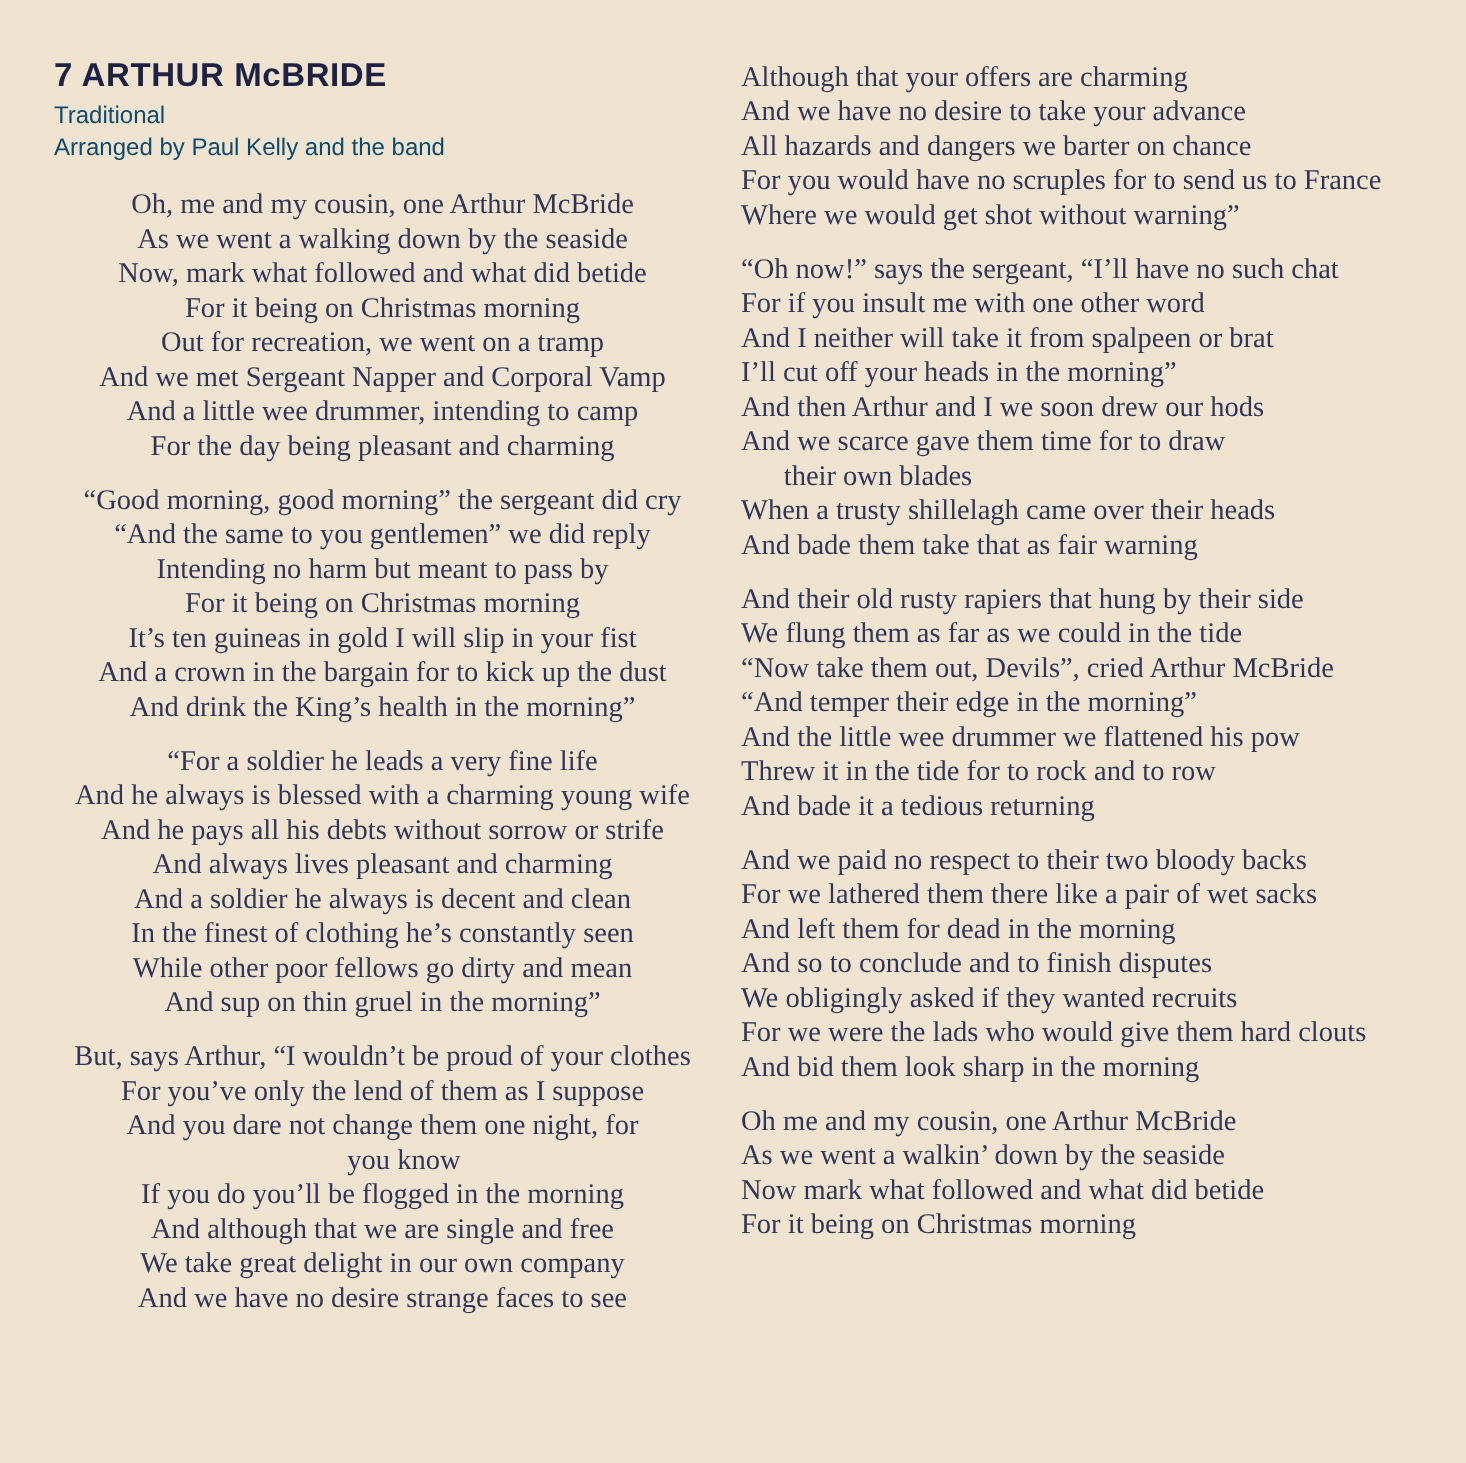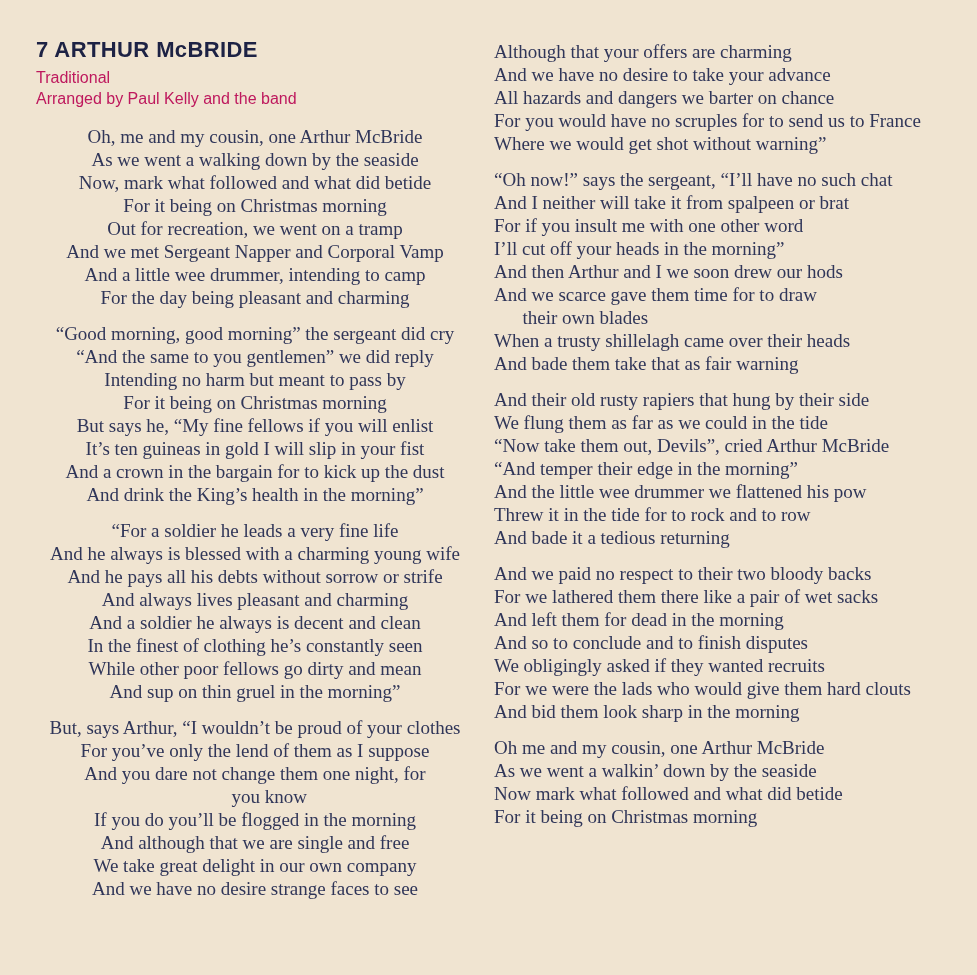--- a/index.html
+++ b/index.html
@@ -37,21 +37,21 @@
     font-size: 22px;
     line-height: 24px;
     letter-spacing: 0.4px;
     color: #1d2244;
   }
   .credit {
     margin: 0;
     font-family: "Liberation Sans", sans-serif;
     font-size: 16px;
     line-height: 21px;
-    color: #be185d;
+    color: #0c4a6e;
   }
   .credits {
     margin-top: 5px;
   }
   .stanzas-left {
     margin-top: 16px;
     text-align: center;
   }
   .stanza {
     margin: 0 0 13px 0;
@@ -84,21 +84,20 @@
           <div class="line">Out for recreation, we went on a tramp</div>
           <div class="line">And we met Sergeant Napper and Corporal Vamp</div>
           <div class="line">And a little wee drummer, intending to camp</div>
           <div class="line">For the day being pleasant and charming</div>
         </div>
         <div class="stanza">
           <div class="line">“Good morning, good morning” the sergeant did cry</div>
           <div class="line">“And the same to you gentlemen” we did reply</div>
           <div class="line">Intending no harm but meant to pass by</div>
           <div class="line">For it being on Christmas morning</div>
-          <div class="line">But says he, “My fine fellows if you will enlist</div>
           <div class="line">It’s ten guineas in gold I will slip in your fist</div>
           <div class="line">And a crown in the bargain for to kick up the dust</div>
           <div class="line">And drink the King’s health in the morning”</div>
         </div>
         <div class="stanza">
           <div class="line">“For a soldier he leads a very fine life</div>
           <div class="line">And he always is blessed with a charming young wife</div>
           <div class="line">And he pays all his debts without sorrow or strife</div>
           <div class="line">And always lives pleasant and charming</div>
           <div class="line">And a soldier he always is decent and clean</div>
@@ -122,22 +121,22 @@
     <div class="stanzas" id="col-right">
         <div class="stanza">
           <div class="line">Although that your offers are charming</div>
           <div class="line">And we have no desire to take your advance</div>
           <div class="line">All hazards and dangers we barter on chance</div>
           <div class="line">For you would have no scruples for to send us to France</div>
           <div class="line">Where we would get shot without warning”</div>
         </div>
         <div class="stanza">
           <div class="line">“Oh now!” says the sergeant, “I’ll have no such chat</div>
+          <div class="line">For if you insult me with one other word</div>
           <div class="line">And I neither will take it from spalpeen or brat</div>
-          <div class="line">For if you insult me with one other word</div>
           <div class="line">I’ll cut off your heads in the morning”</div>
           <div class="line">And then Arthur and I we soon drew our hods</div>
           <div class="line">And we scarce gave them time for to draw</div>
           <div class="line">      their own blades</div>
           <div class="line">When a trusty shillelagh came over their heads</div>
           <div class="line">And bade them take that as fair warning</div>
         </div>
         <div class="stanza">
           <div class="line">And their old rusty rapiers that hung by their side</div>
           <div class="line">We flung them as far as we could in the tide</div>

